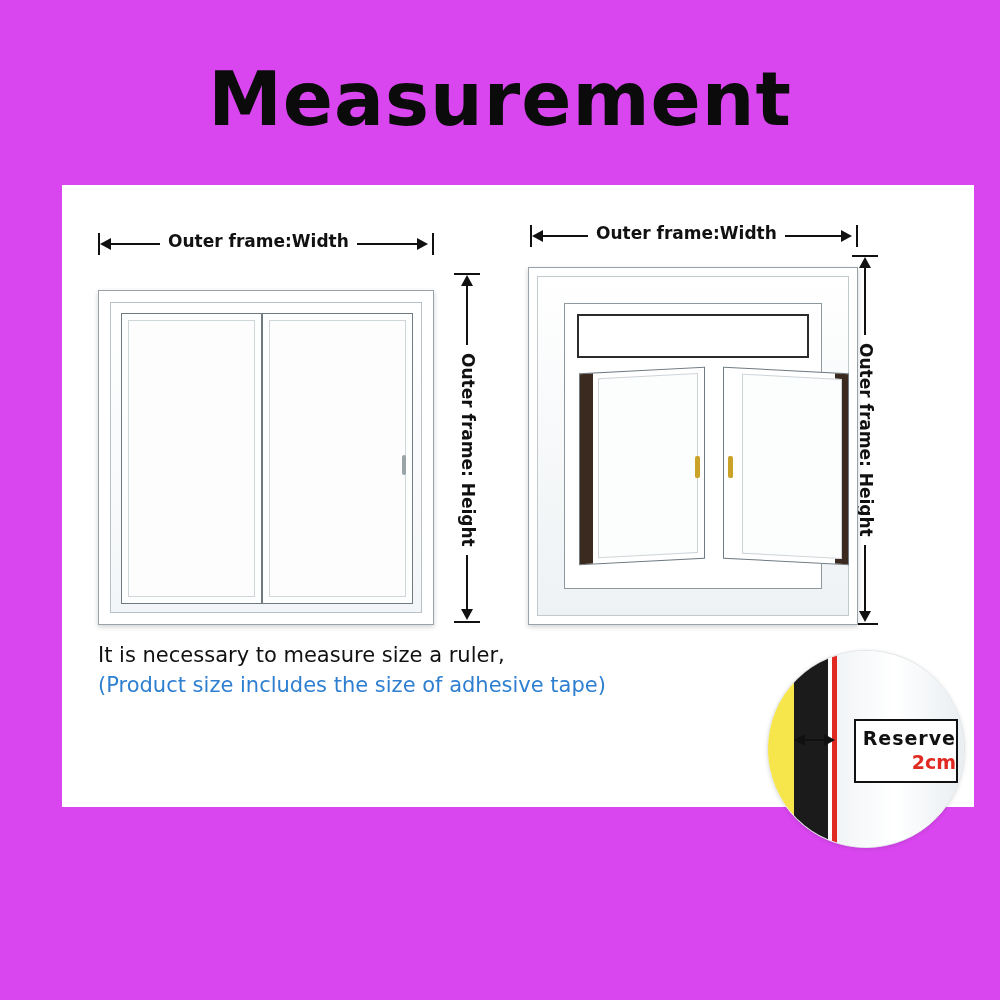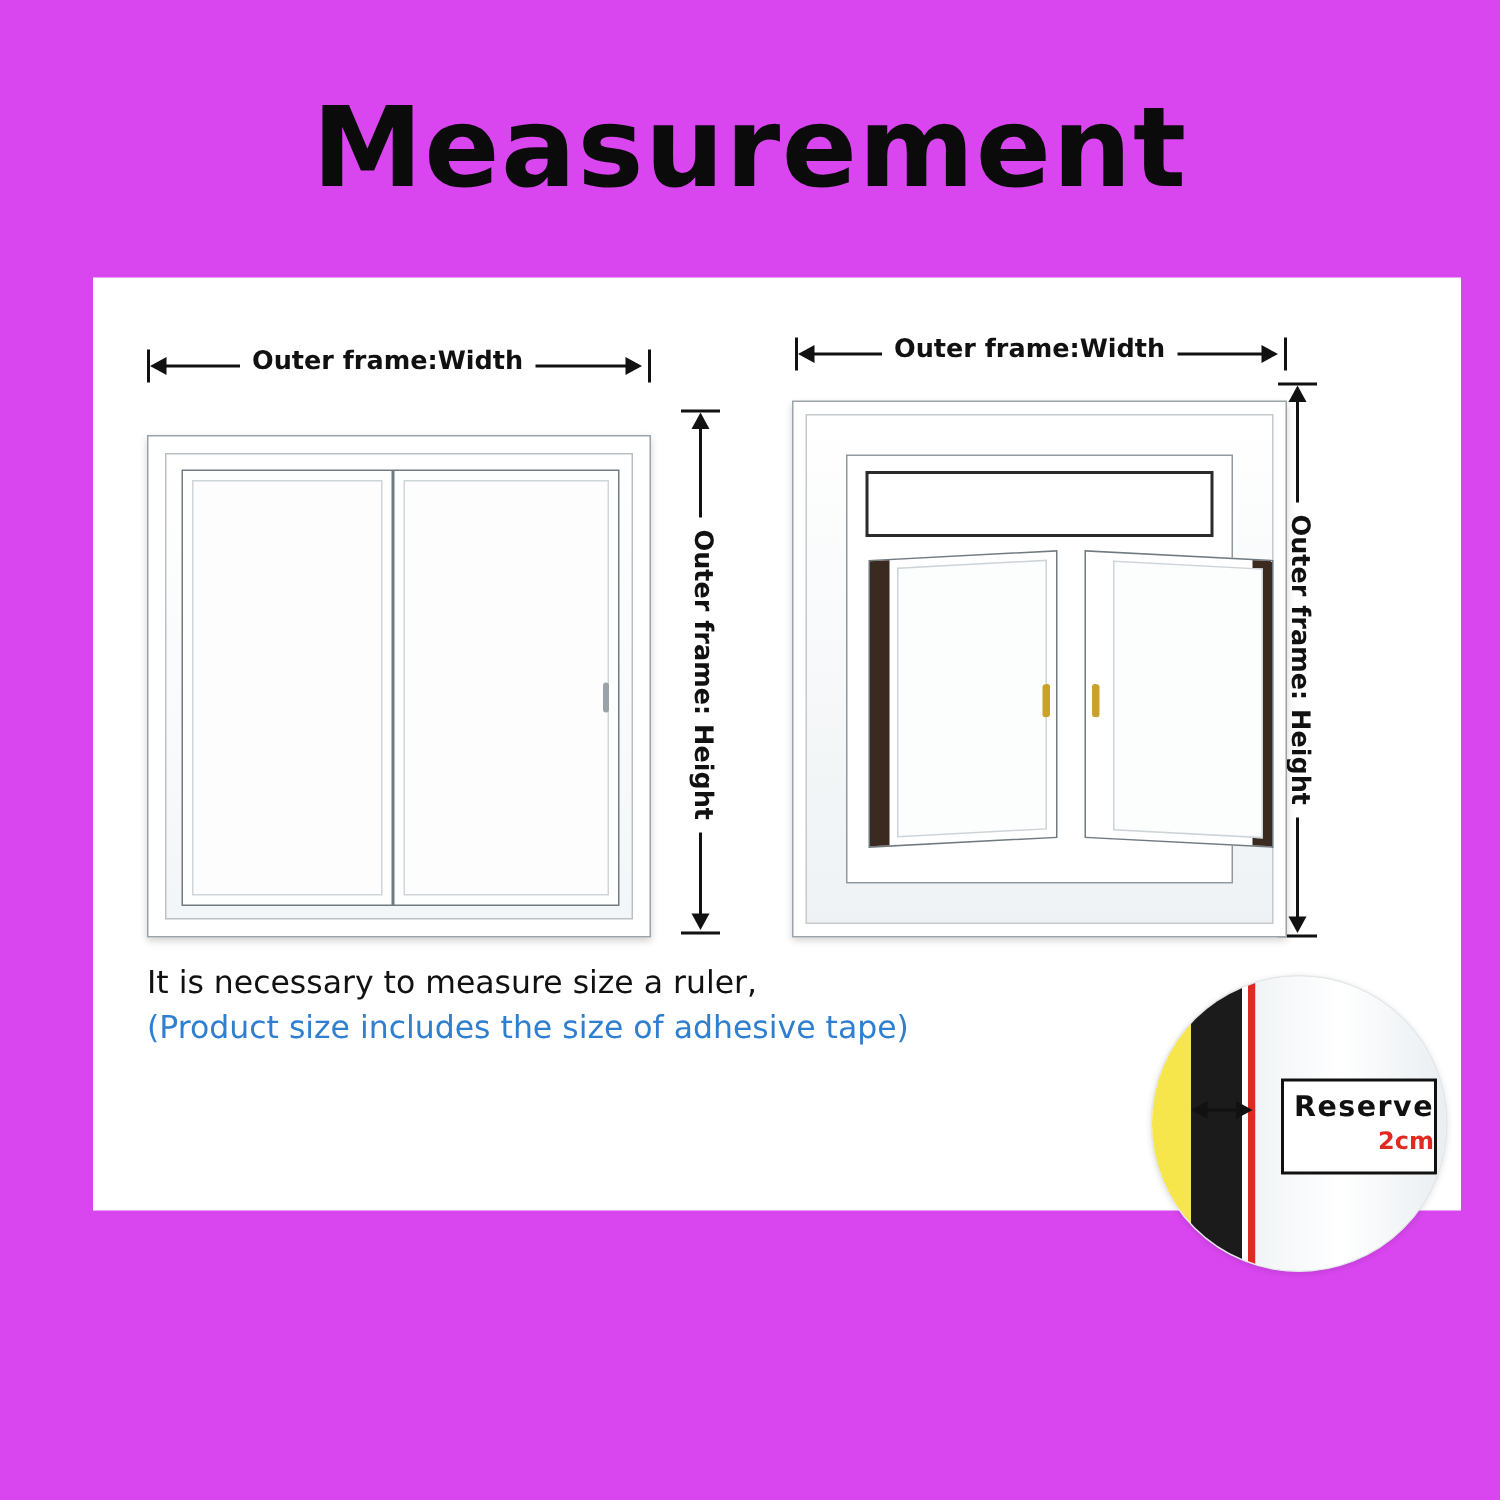--- a/index.html
+++ b/index.html
@@ -302,21 +302,21 @@
     font-family: "DejaVu Sans", sans-serif;
     font-weight: bold;
     font-size: 19px;
     color: #111;
     margin-top: 6px;
     letter-spacing: 1px;
   }
   #tape-circle .reserve-box .t2 {
     font-family: "DejaVu Sans", sans-serif;
     font-weight: bold;
-    font-size: 16px;
+    font-size: 19px;
     color: #e02a21;
     margin-top: 2px;
     margin-left: 13px;
   }
 </style>
 </head>
 <body>
 
 <div id="page">
 

